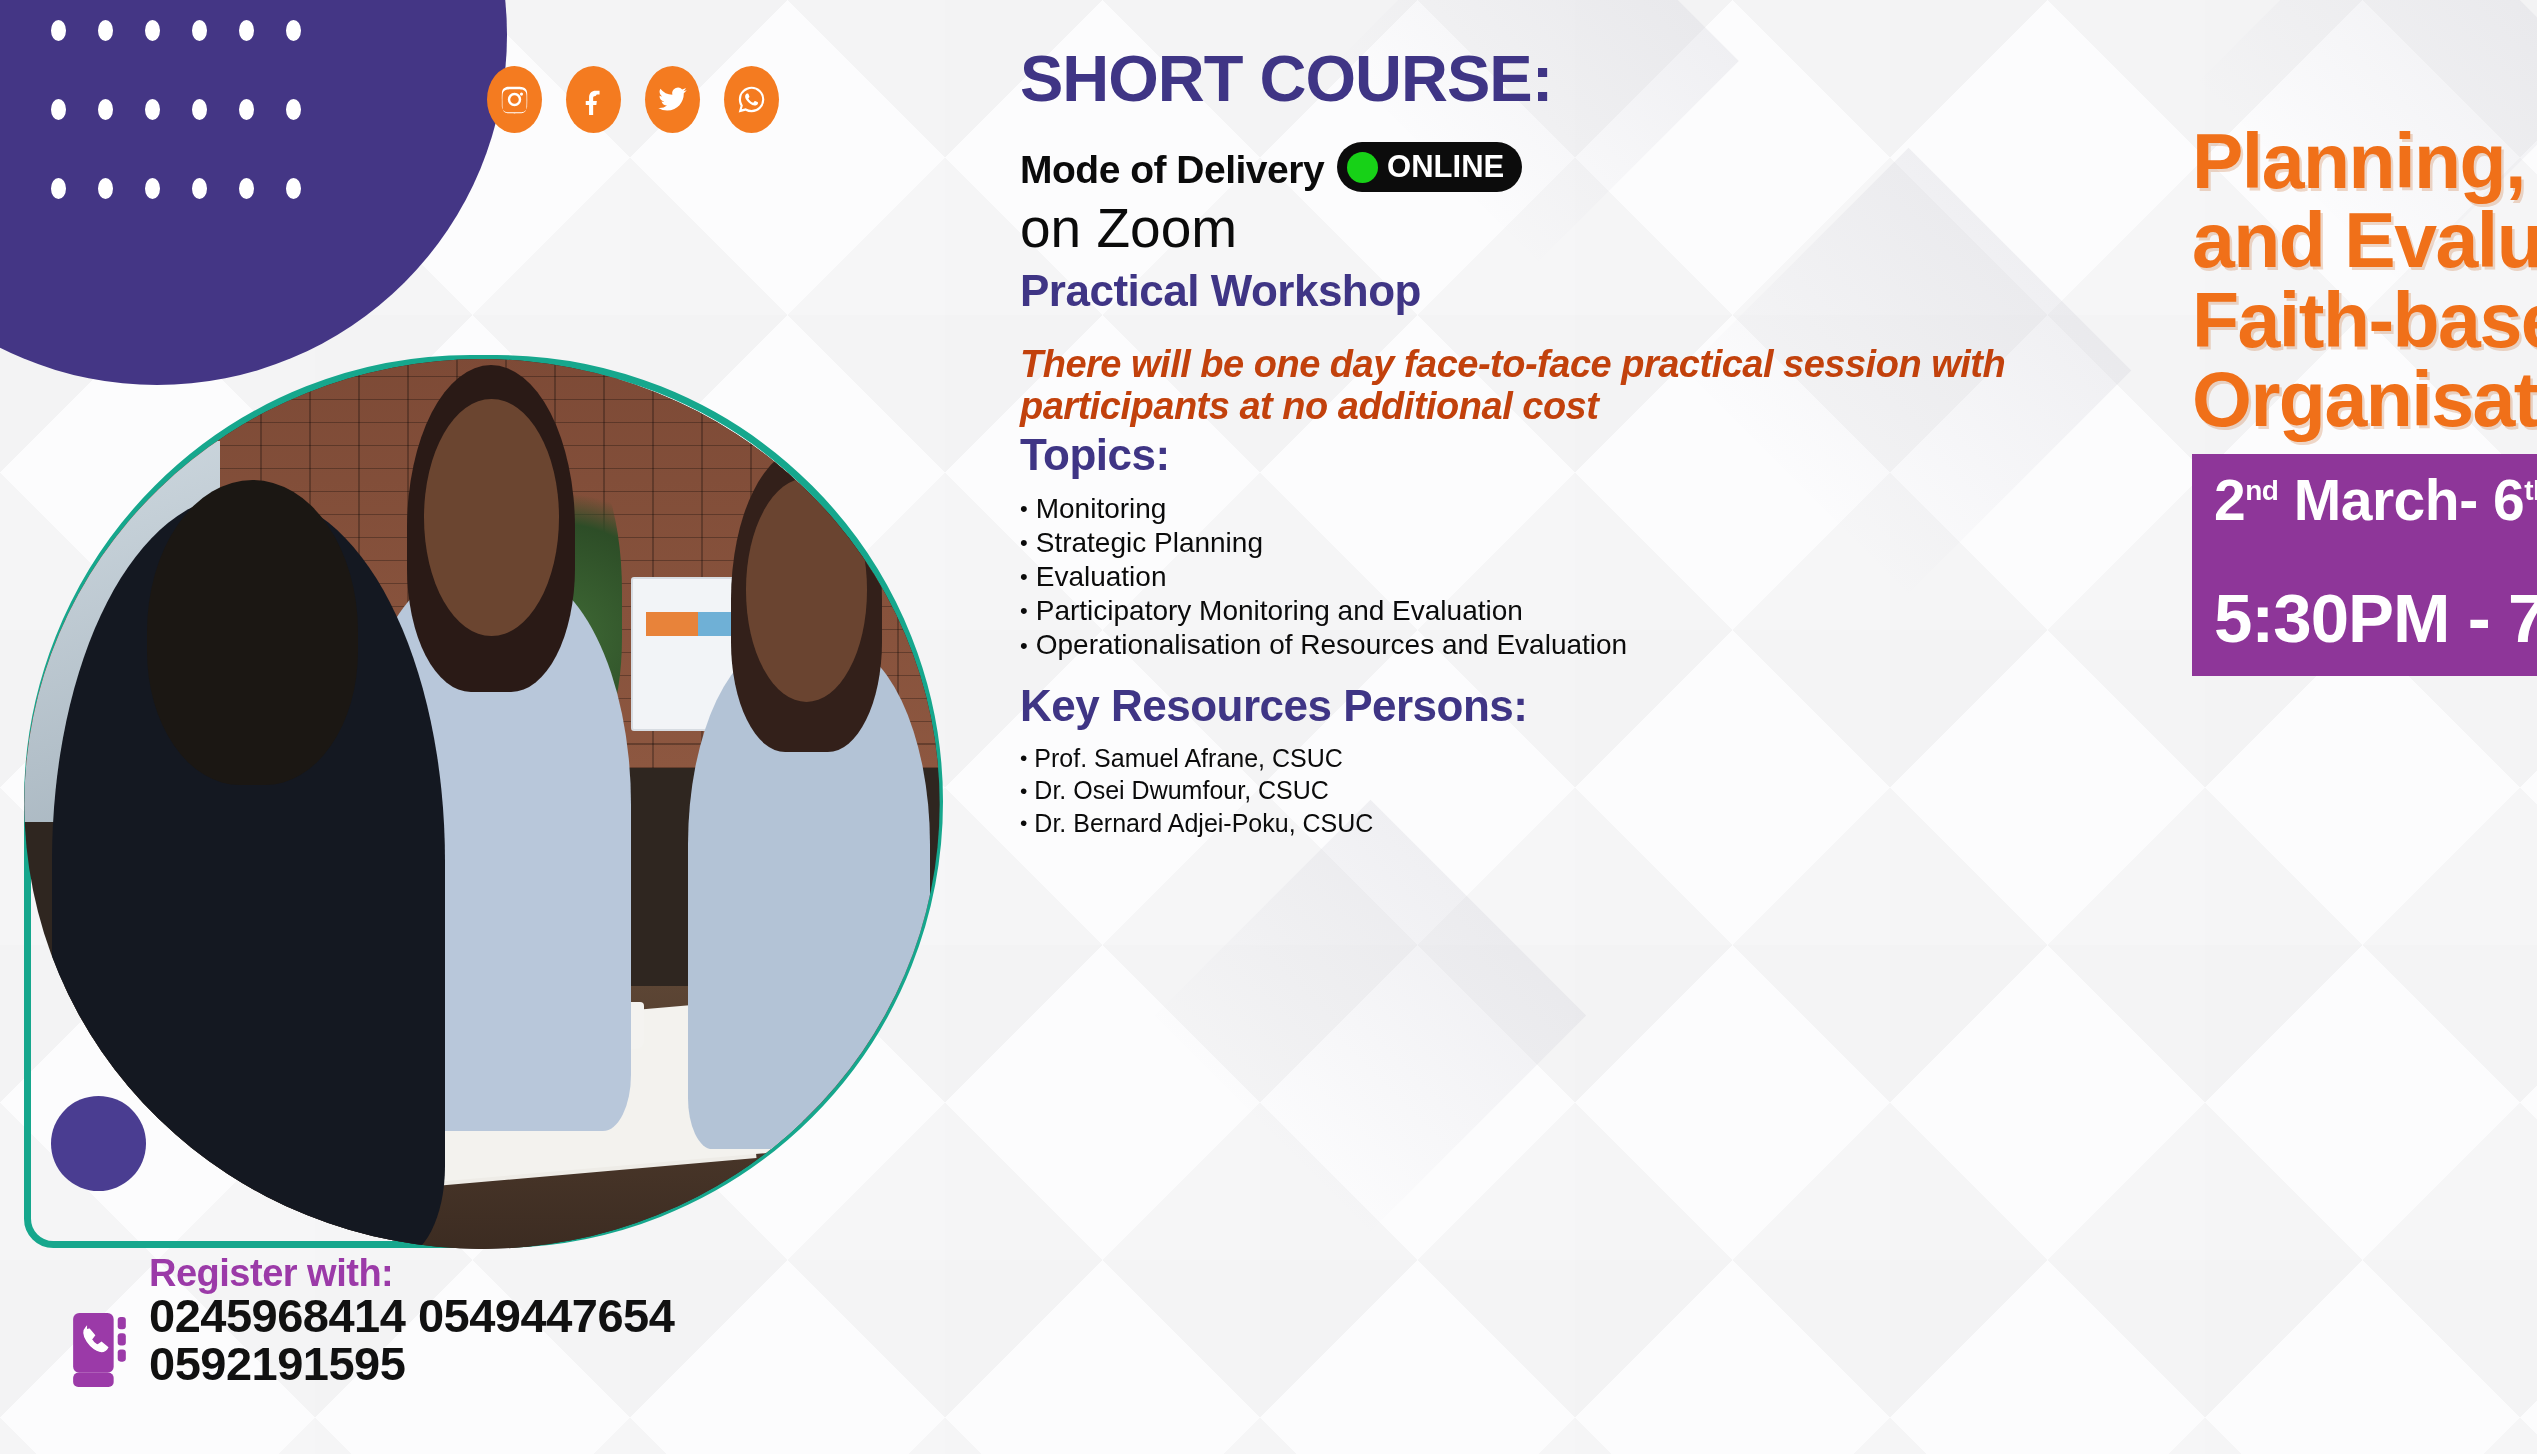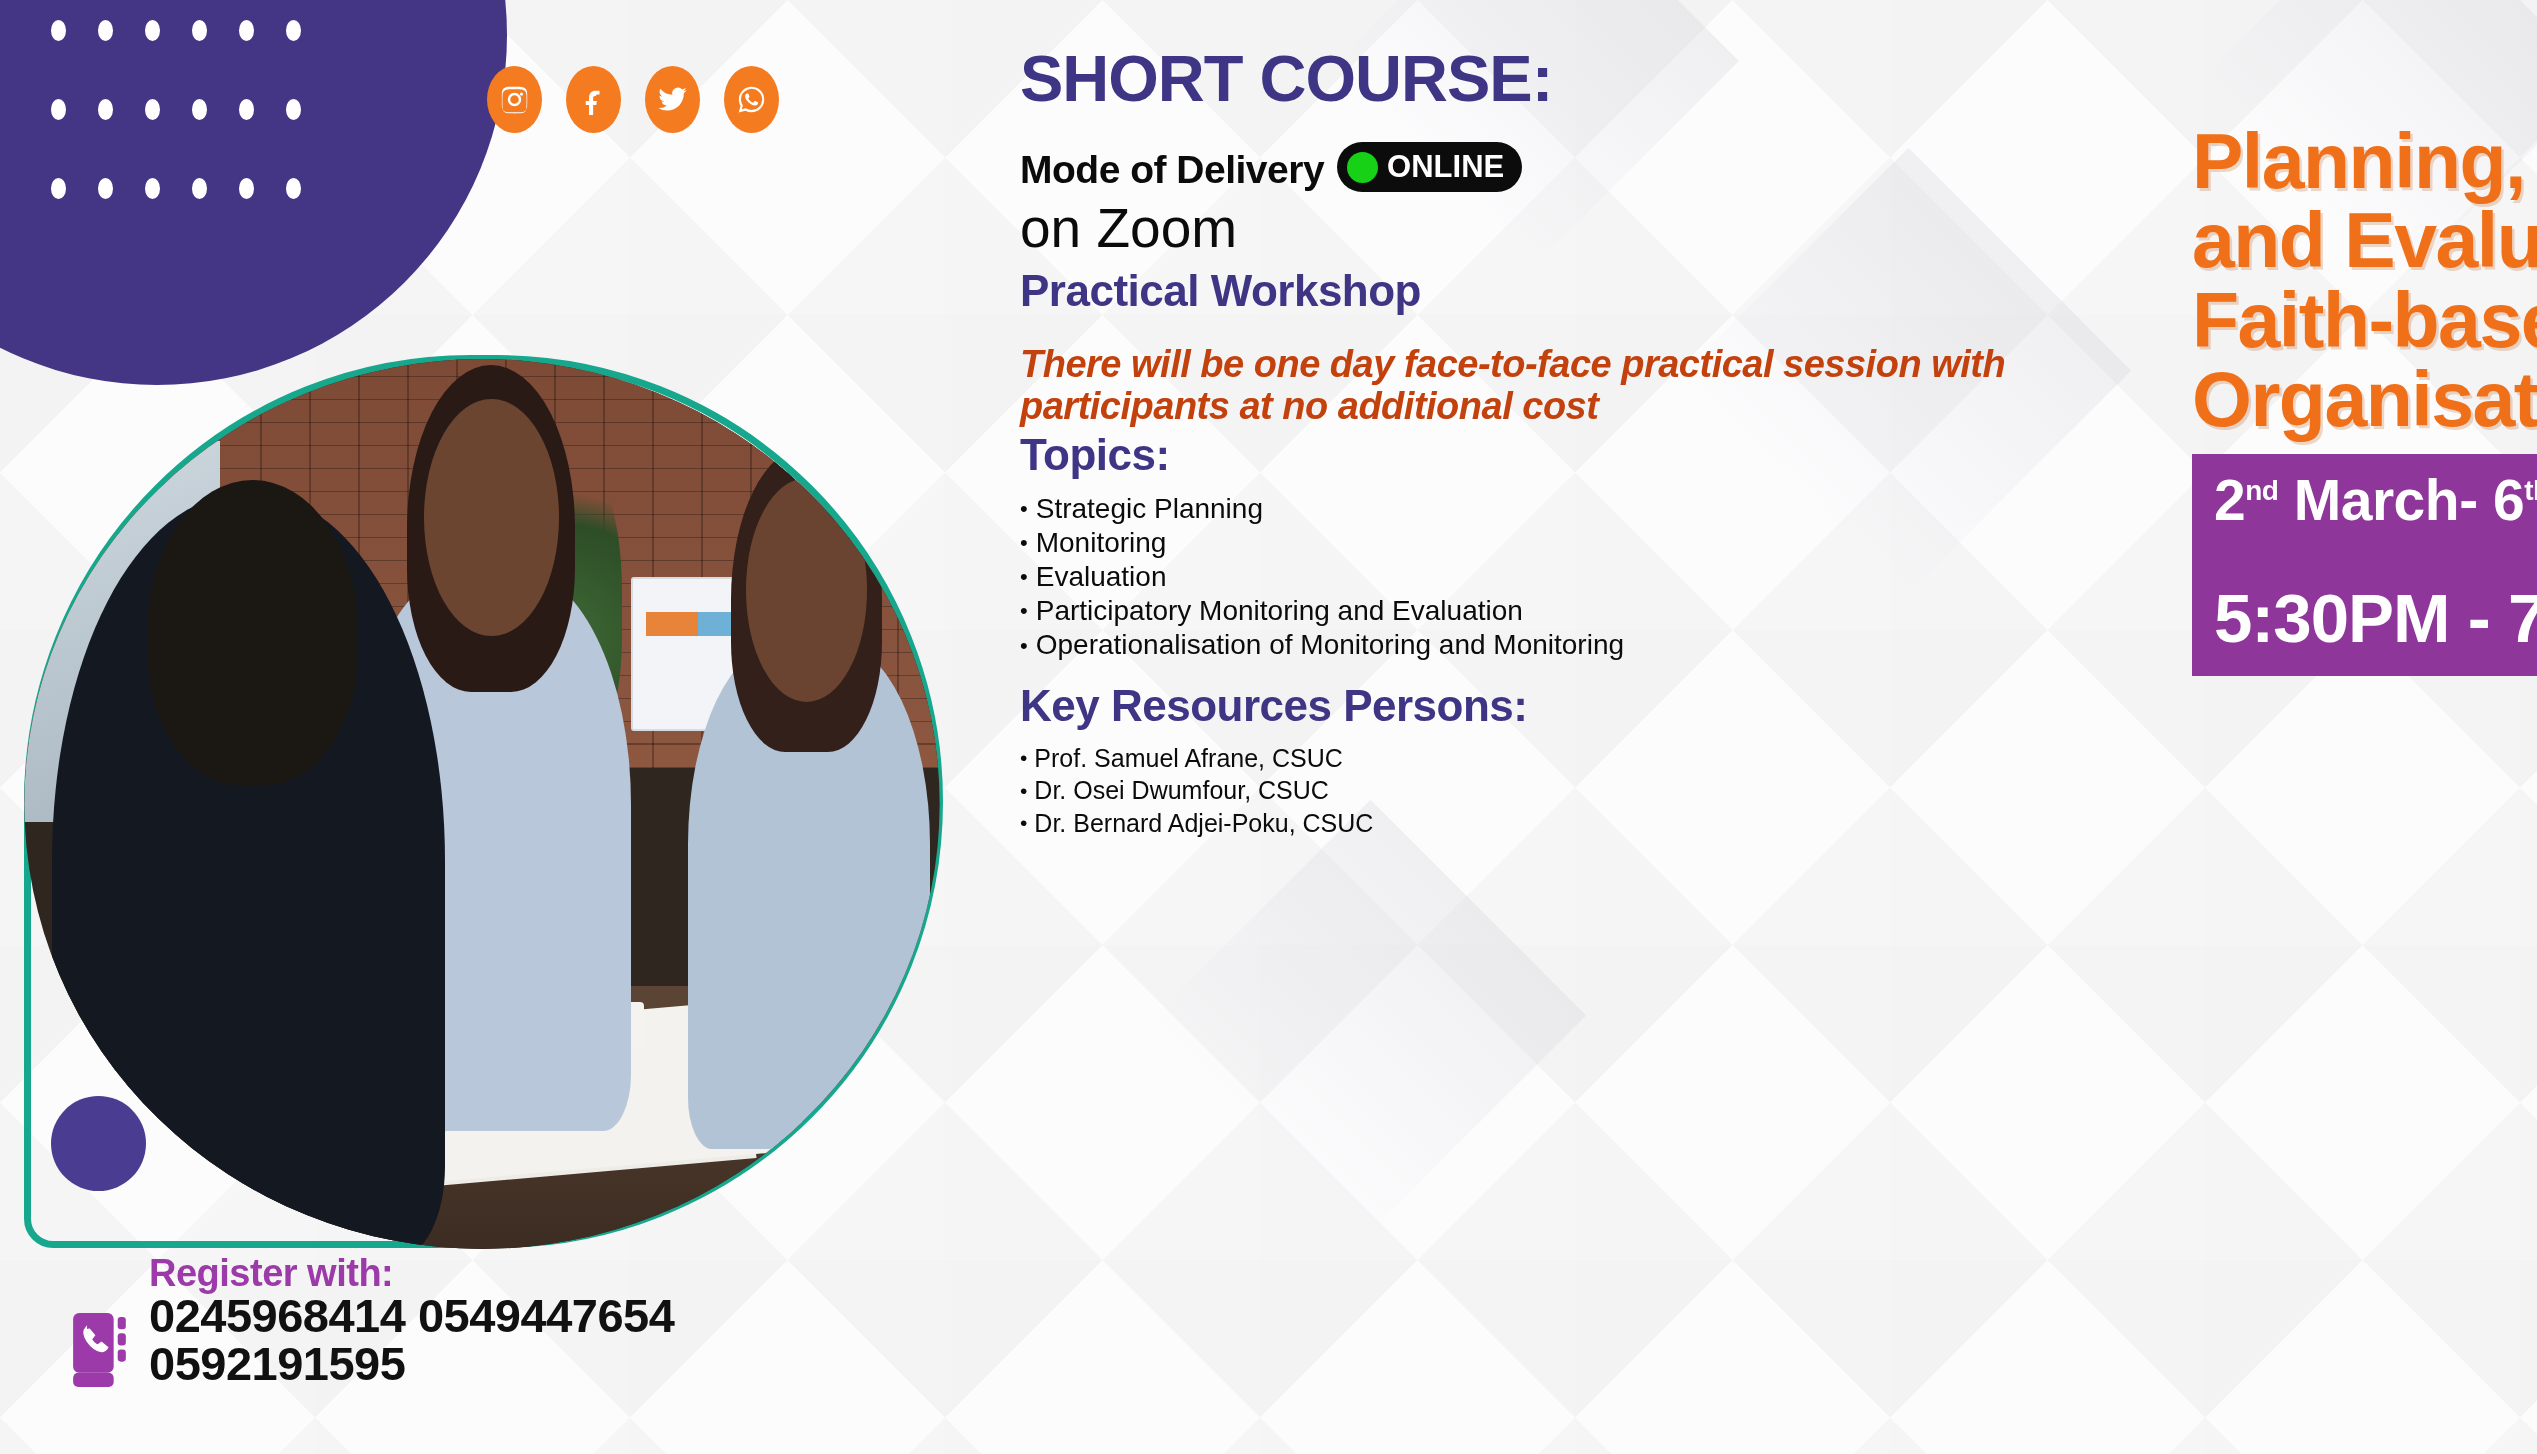--- a/index.html
+++ b/index.html
@@ -373,33 +373,33 @@
     </span>
   </div>
 
   <div class="on-zoom">on Zoom</div>
   <div class="practical-workshop">Practical Workshop</div>
   <div class="face-note">There will be one day face-to-face practical session with participants at no additional cost</div>
   <div class="topics-title">Topics:</div>
 
   <ul class="topics-list">
     <li>
+        <span>Monitoring</span>
+      </li>
+    <li>
         <span>Strategic Planning</span>
       </li>
     <li>
-        <span>Monitoring</span>
-      </li>
-    <li>
         <span>Evaluation</span>
       </li>
     <li>
         <span>Participatory Monitoring and Evaluation</span>
       </li>
     <li>
-        <span>Operationalisation of Monitoring and Monitoring</span>
+        <span>Operationalisation of Resources and Evaluation</span>
       </li>
   </ul>
 
   <div class="krp-title">Key Resources Persons:</div>
   <ul class="krp-list">
     <li>
         <span>Prof. Samuel Afrane, CSUC</span>
       </li>
     <li>
         <span>Dr. Osei Dwumfour, CSUC</span>

